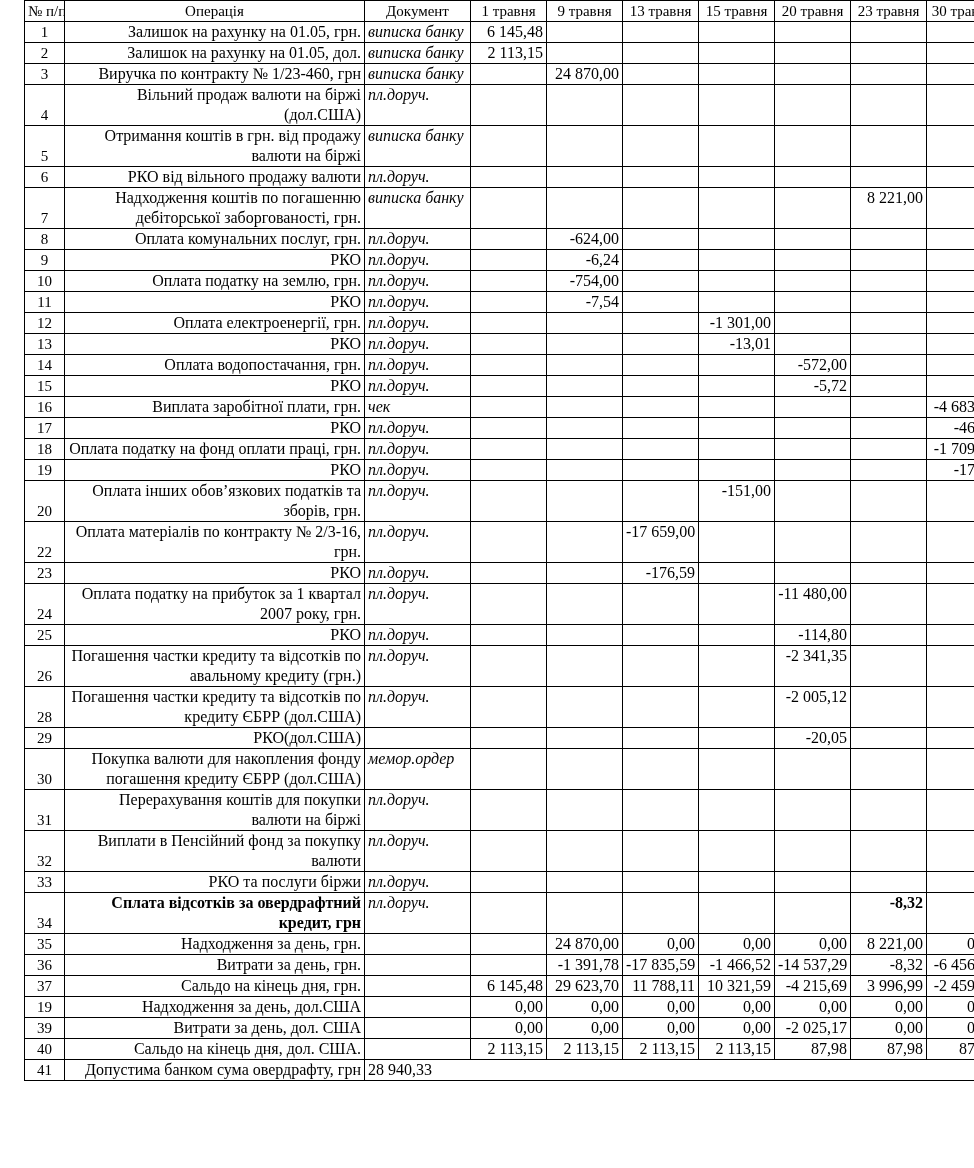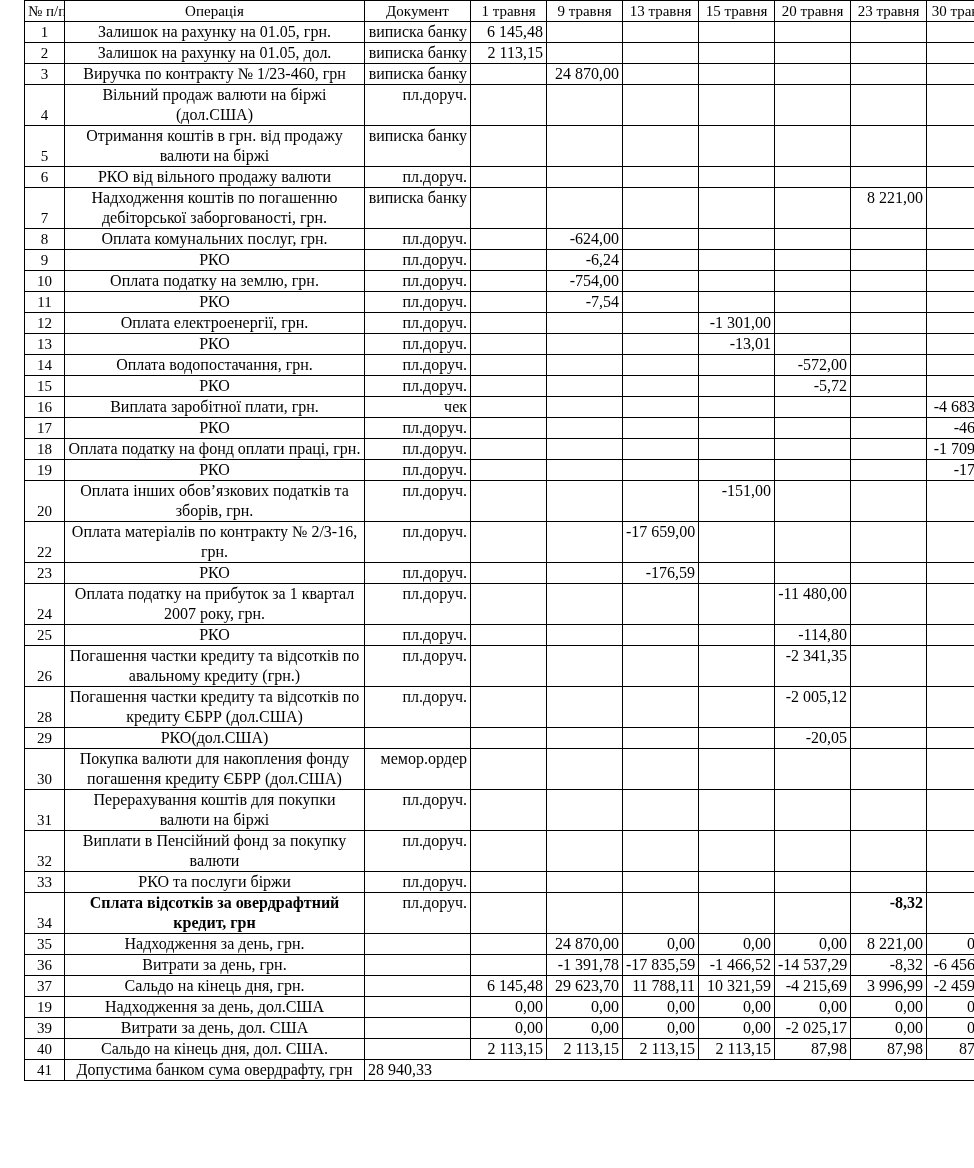--- a/index.html
+++ b/index.html
@@ -31,27 +31,28 @@
     text-align: center;
     vertical-align: middle;
     white-space: nowrap;
   }
   td.num {
     text-align: center;
     vertical-align: bottom;
     font-size: 15px;
   }
   td.op {
-    text-align: center;
-    vertical-align: top;
-  }
-  td.doc {
     text-align: right;
     vertical-align: top;
+  }
+  td.doc {
+    text-align: left;
+    vertical-align: top;
     white-space: nowrap;
+    font-style: italic;
   }
   td.val {
     text-align: right;
     vertical-align: top;
     white-space: nowrap;
   }
   td.merged {
     vertical-align: top;
     white-space: nowrap;
   }

